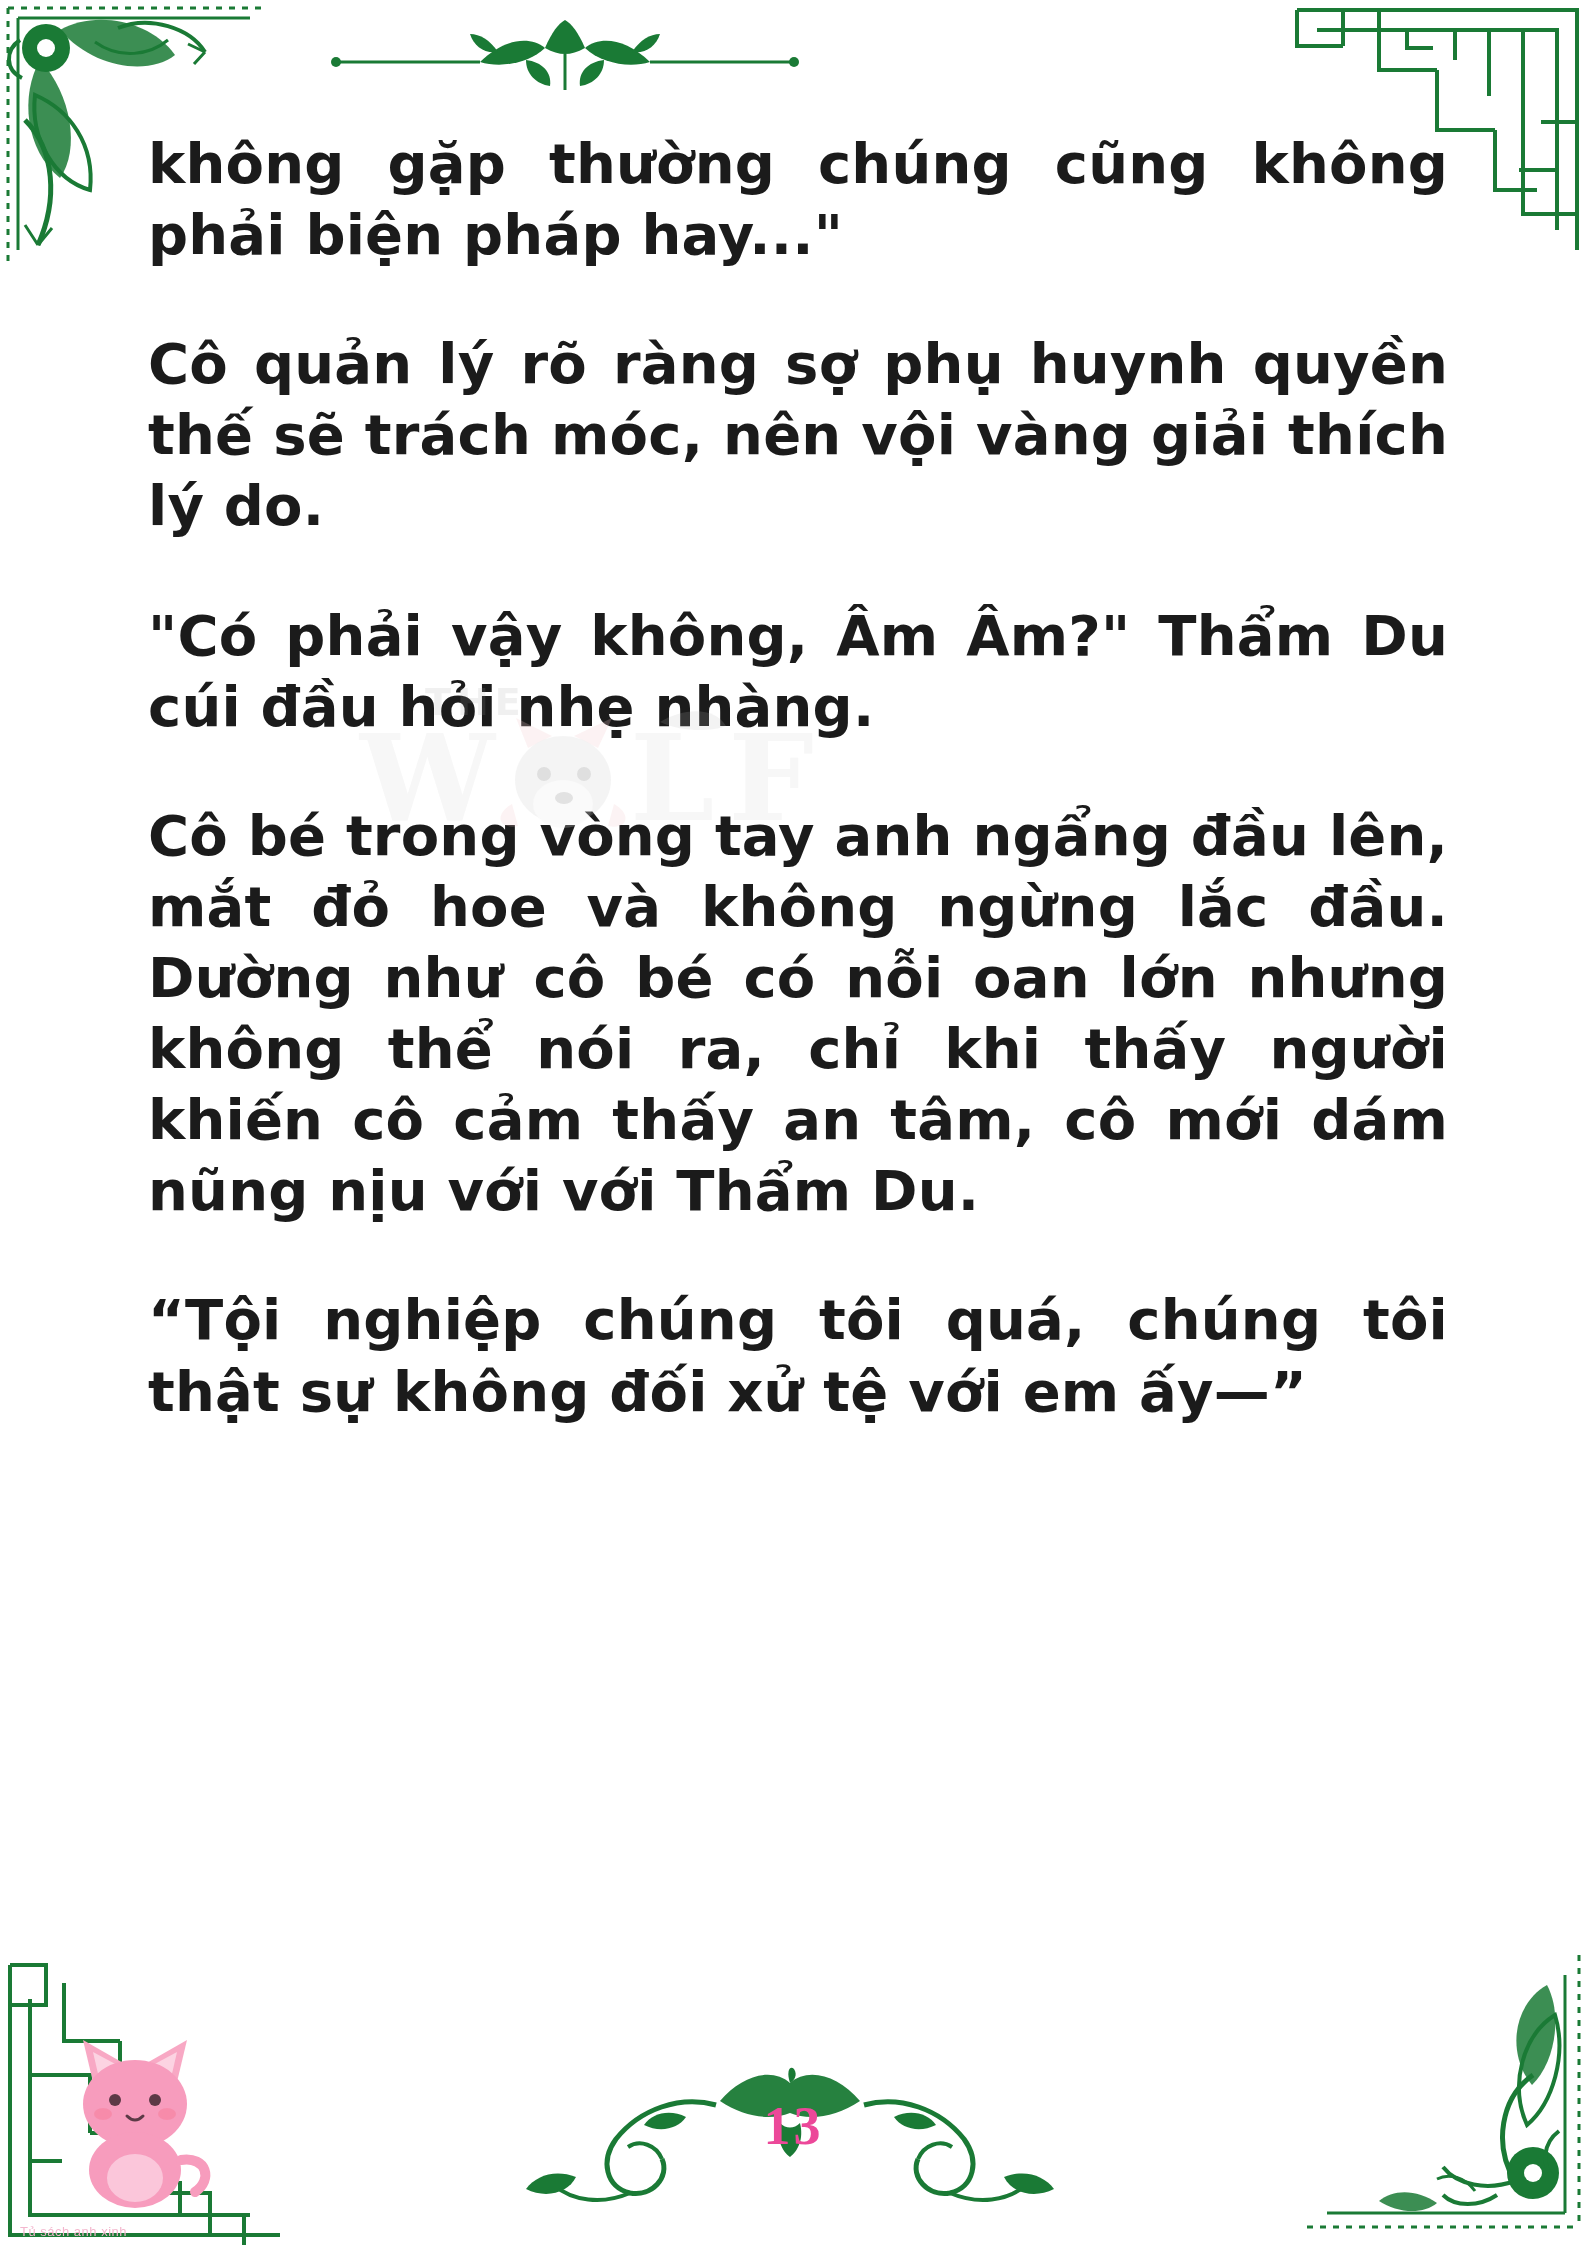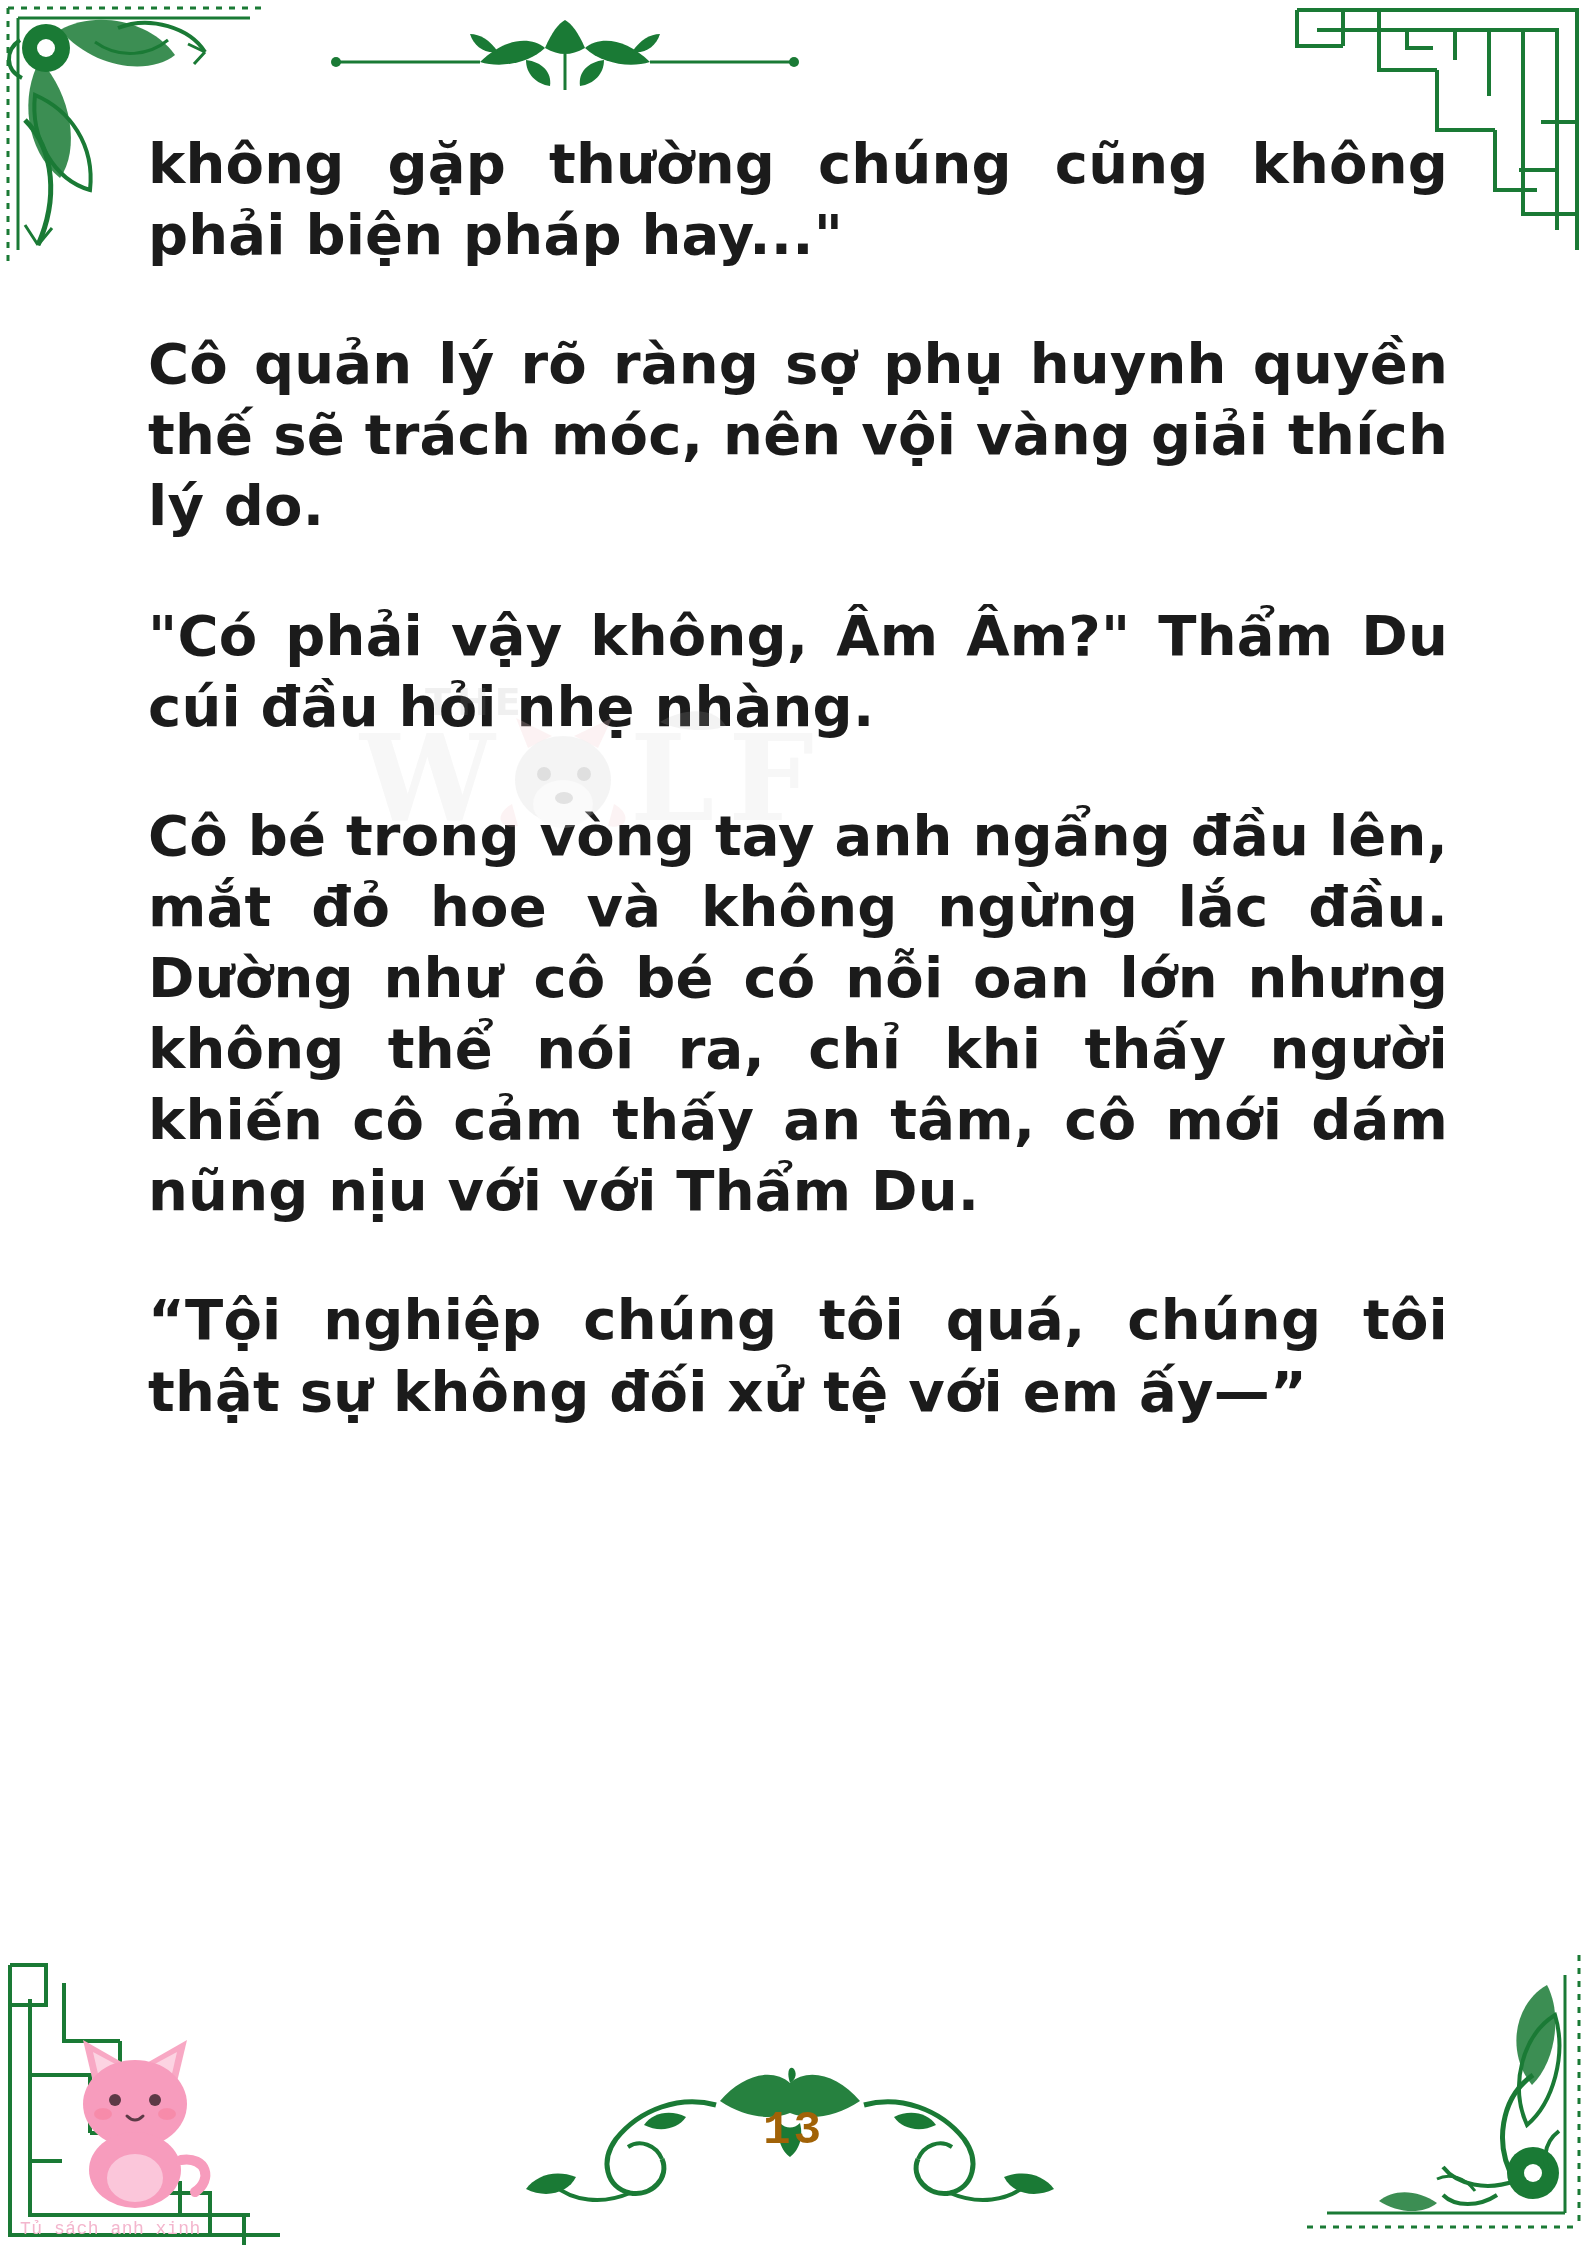--- a/index.html
+++ b/index.html
@@ -48,23 +48,23 @@
     left: 55px;
     bottom: 35px;
     width: 180px;
     height: 190px;
     pointer-events: none;
   }
   #site-credit {
     position: absolute;
     left: 20px;
     bottom: 6px;
-    font-size: 18px;
+    font-size: 13px;
     color: #f3b6cd;
-    font-family: Liberation Mono, monospace;
+    font-family: Liberation Sans, sans-serif;
     letter-spacing: 0.5px;
   }
 
   
   .content {
     position: absolute;
     left: 148px;
     top: 128px;
     width: 1300px;
   }
@@ -82,24 +82,24 @@
   .para:last-child { margin-bottom: 12px; }
   .para.last-line-left { text-align-last: left; }
 
   
   #page-number {
     position: absolute;
     left: 0;
     right: 0;
     bottom: 88px;
     text-align: center;
-    font-family: Liberation Mono, monospace;
+    font-family: Liberation Serif, serif;
     font-weight: bold;
-    font-size: 46px;
-    color: #a16207;
+    font-size: 54px;
+    color: #ec4899;
     letter-spacing: 3px;
   }
 </style>
 </head>
 <body>
 
 <div class="page">
 
   <svg class="ornament" id="corner-tl" viewBox="0 0 270 270" xmlns="http://www.w3.org/2000/svg">
     <g fill="none" stroke="#1a7a35" stroke-width="3">

